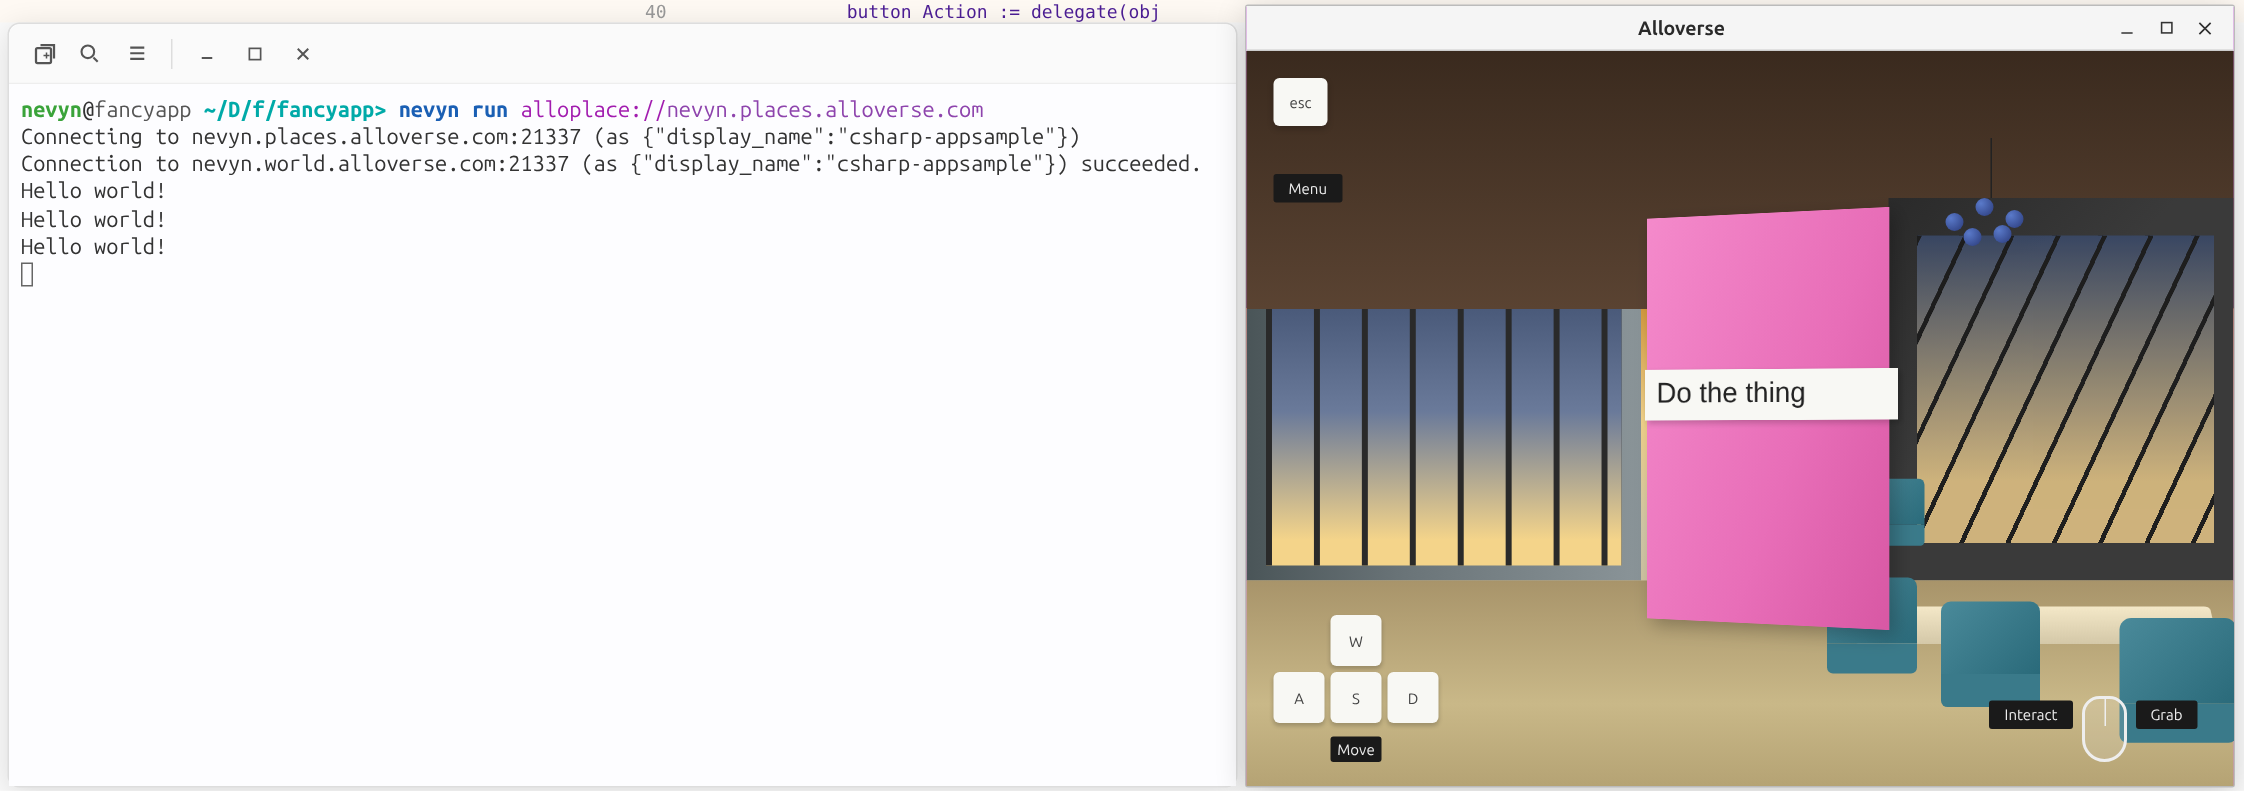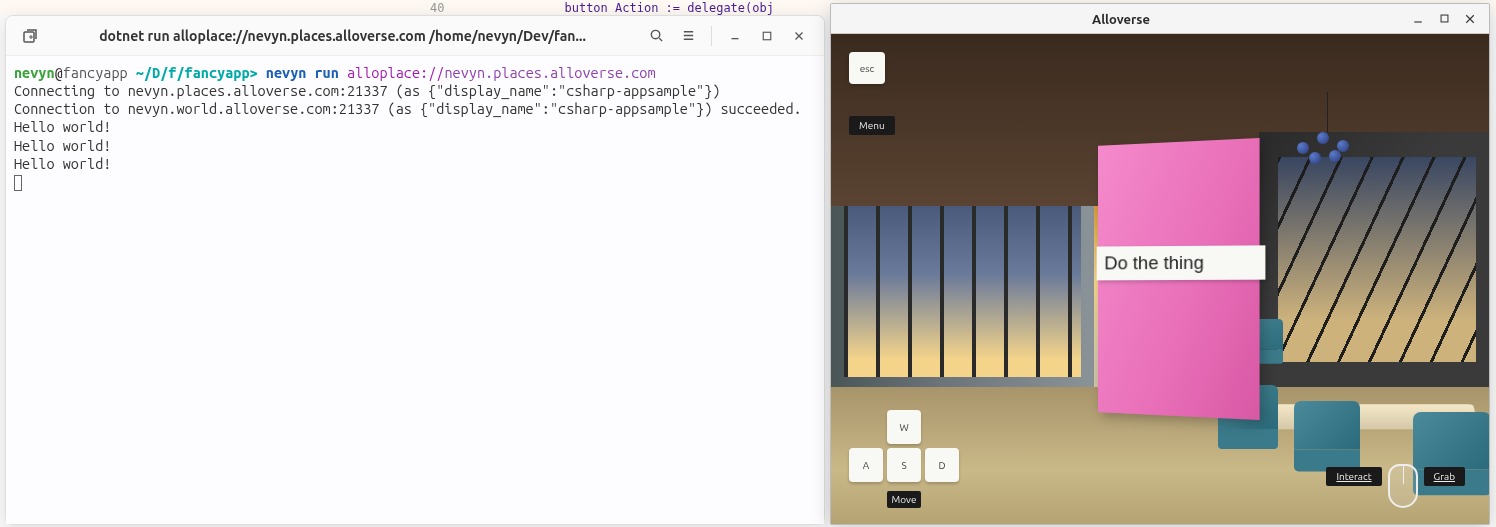--- a/index.html
+++ b/index.html
@@ -341,41 +341,39 @@
       width: 1px; height: 18px;
       background: #eee;
     }
     .hud-label-chip {
       background: #1a1a1a;
       color: #eee;
       font-size: 10px;
       padding: 4px 10px;
       border-radius: 2px;
       margin-bottom: 22px;
-      text-decoration: underline;
     }
   </style>
 </head>
 <body>
 
 <div class="bg-editor">
   <span class="ln">40</span>
   <span class="kw">button Action := delegate(obj</span>
 </div>
 
 <div class="terminal-window">
   <div class="term-titlebar">
     <div class="term-tab-btn">
       <svg width="16" height="16" viewBox="0 0 16 16" fill="none" stroke="currentColor" stroke-width="1.5">
         <rect x="2" y="4" width="10" height="10" rx="1"></rect>
           <path d="M5 2h9v9"></path>
         <path d="M7 9h4M9 7v4" stroke-width="1"></path>
       </svg>
     </div>
-    <div class="term-title">dotnet run alloplace://nevyn.places.alloverse.com /home/nevyn/Dev/fan...</div>
     <div class="term-ctrl-group">
       <div class="term-ctrl">
         <svg width="15" height="15" viewBox="0 0 16 16" fill="none" stroke="currentColor" stroke-width="1.5">
           <circle cx="7" cy="7" r="4.5"></circle>
             <path d="M11 11l3 3"></path>
         </svg>
       </div>
       <div class="term-ctrl">
         <svg width="15" height="15" viewBox="0 0 16 16" fill="none" stroke="currentColor" stroke-width="1.5">
           <path d="M3 4h10M3 8h10M3 12h10"></path>

